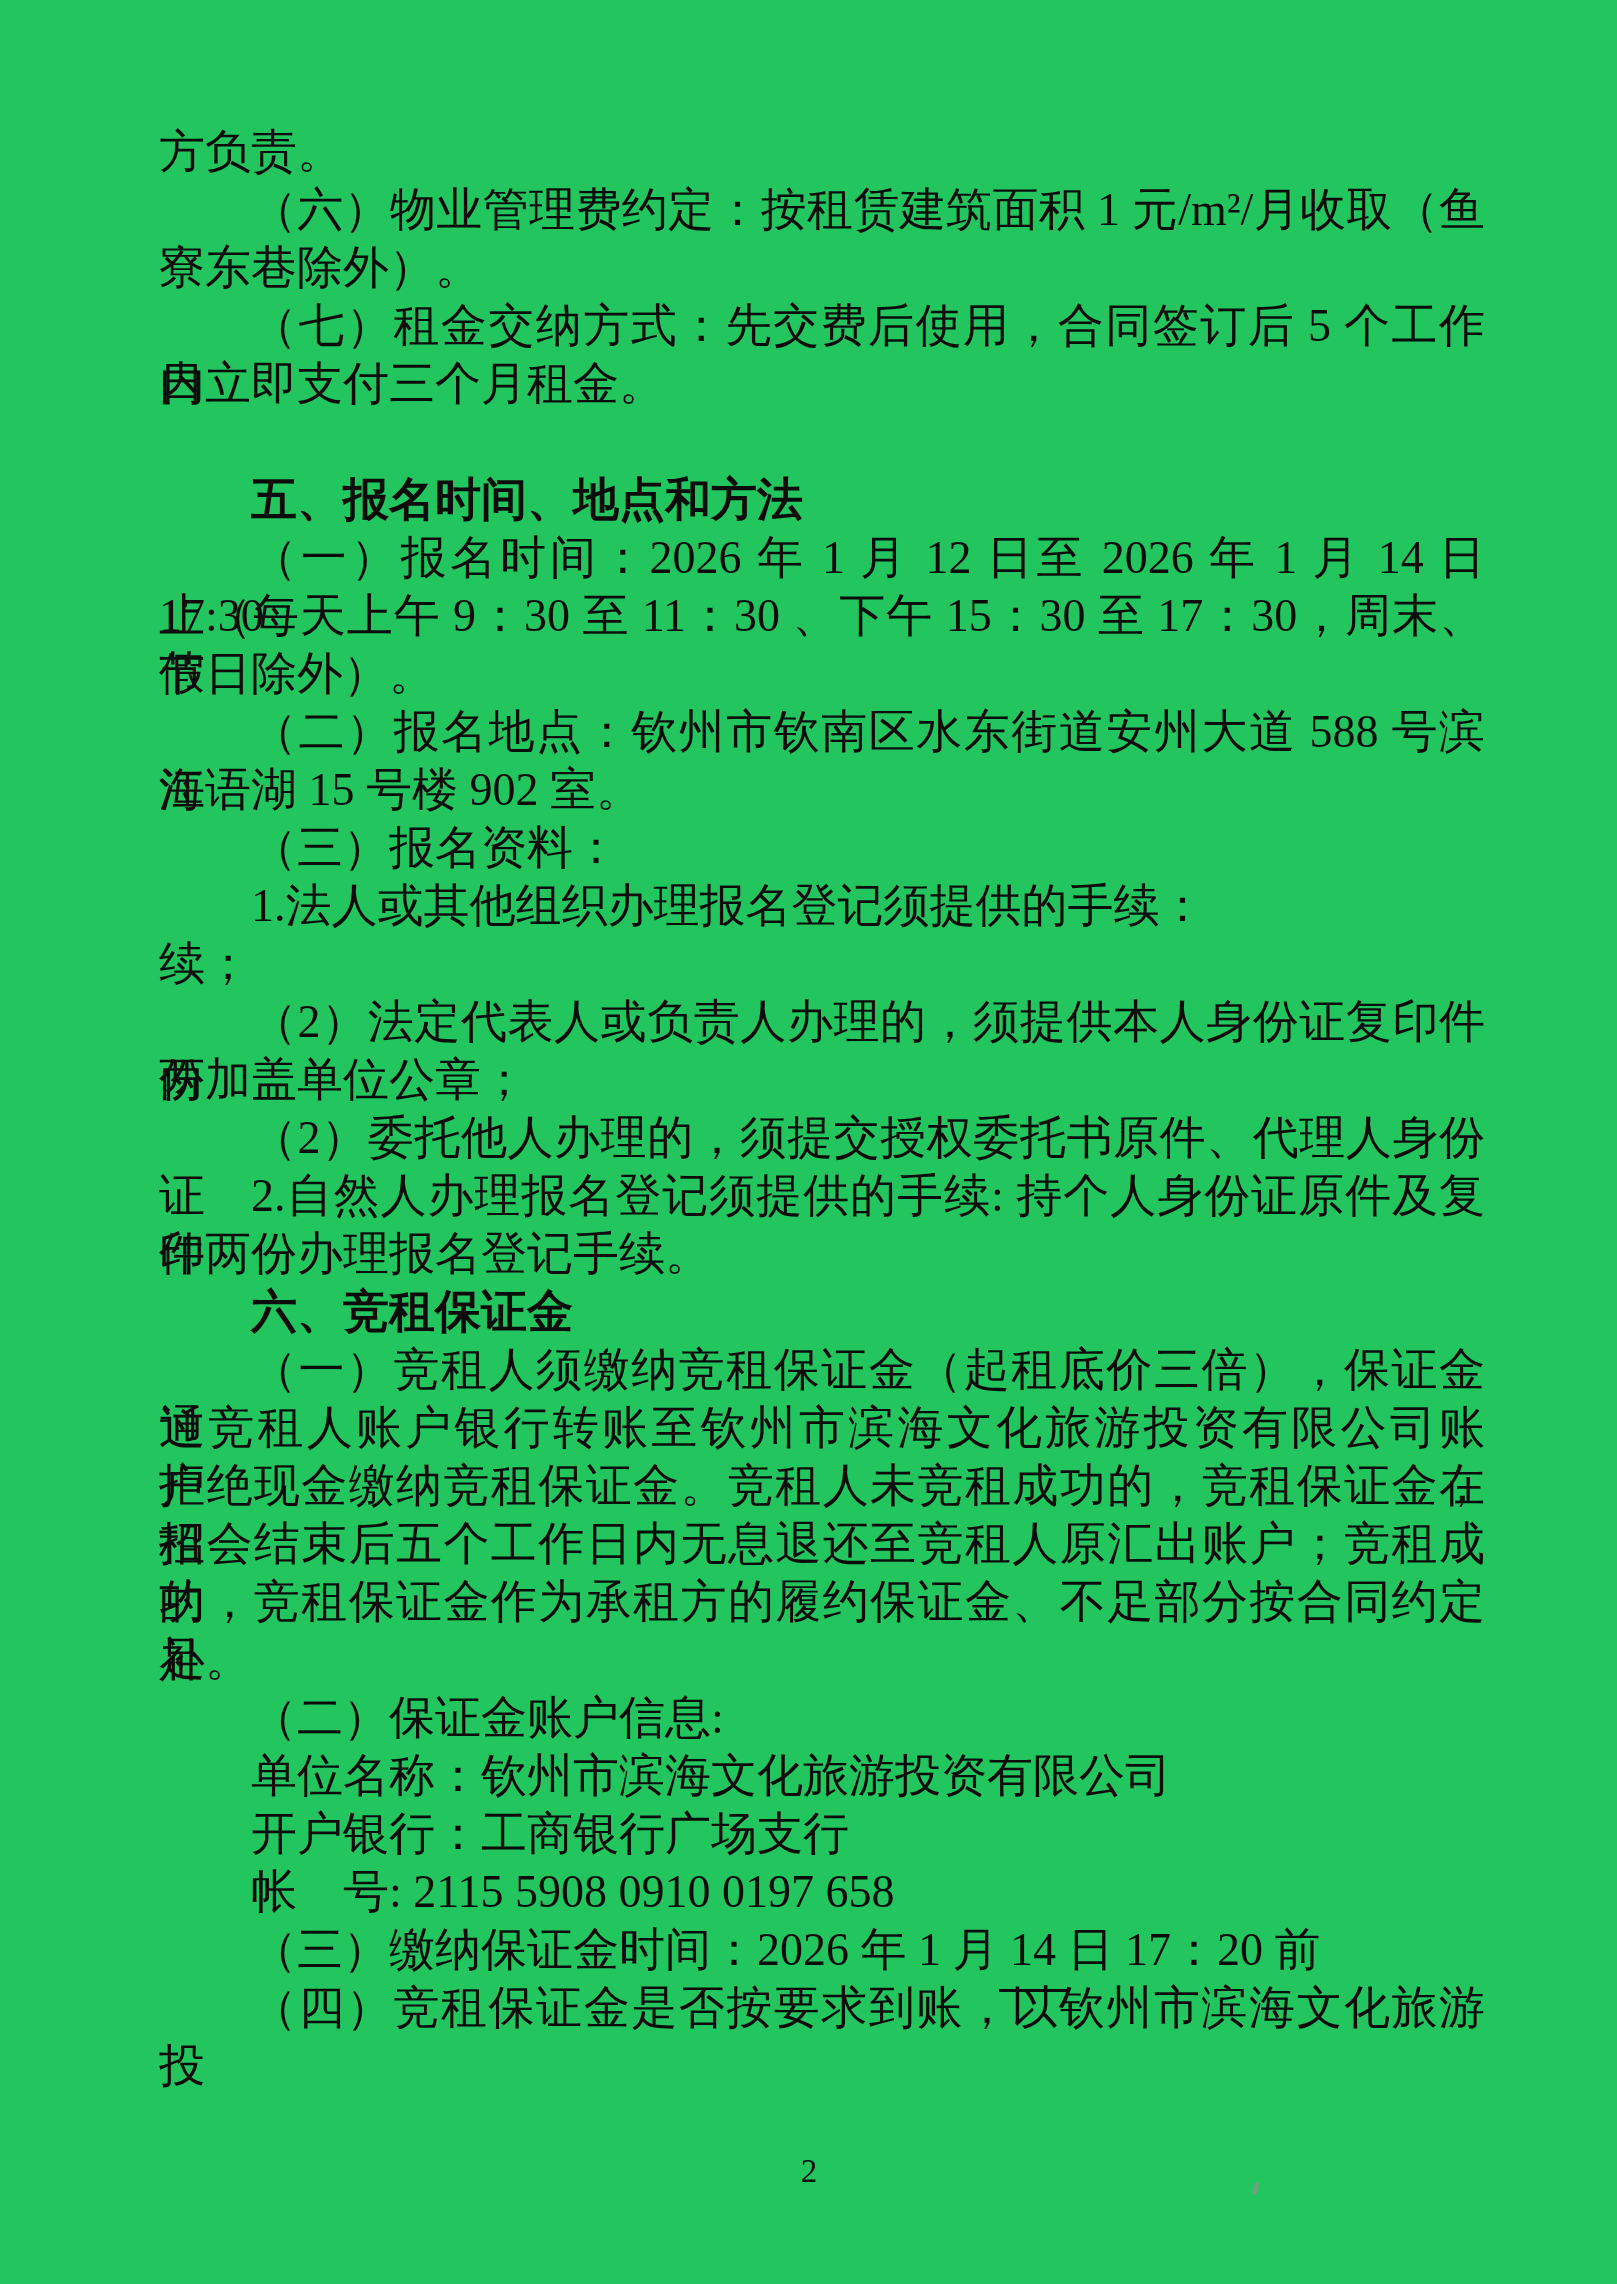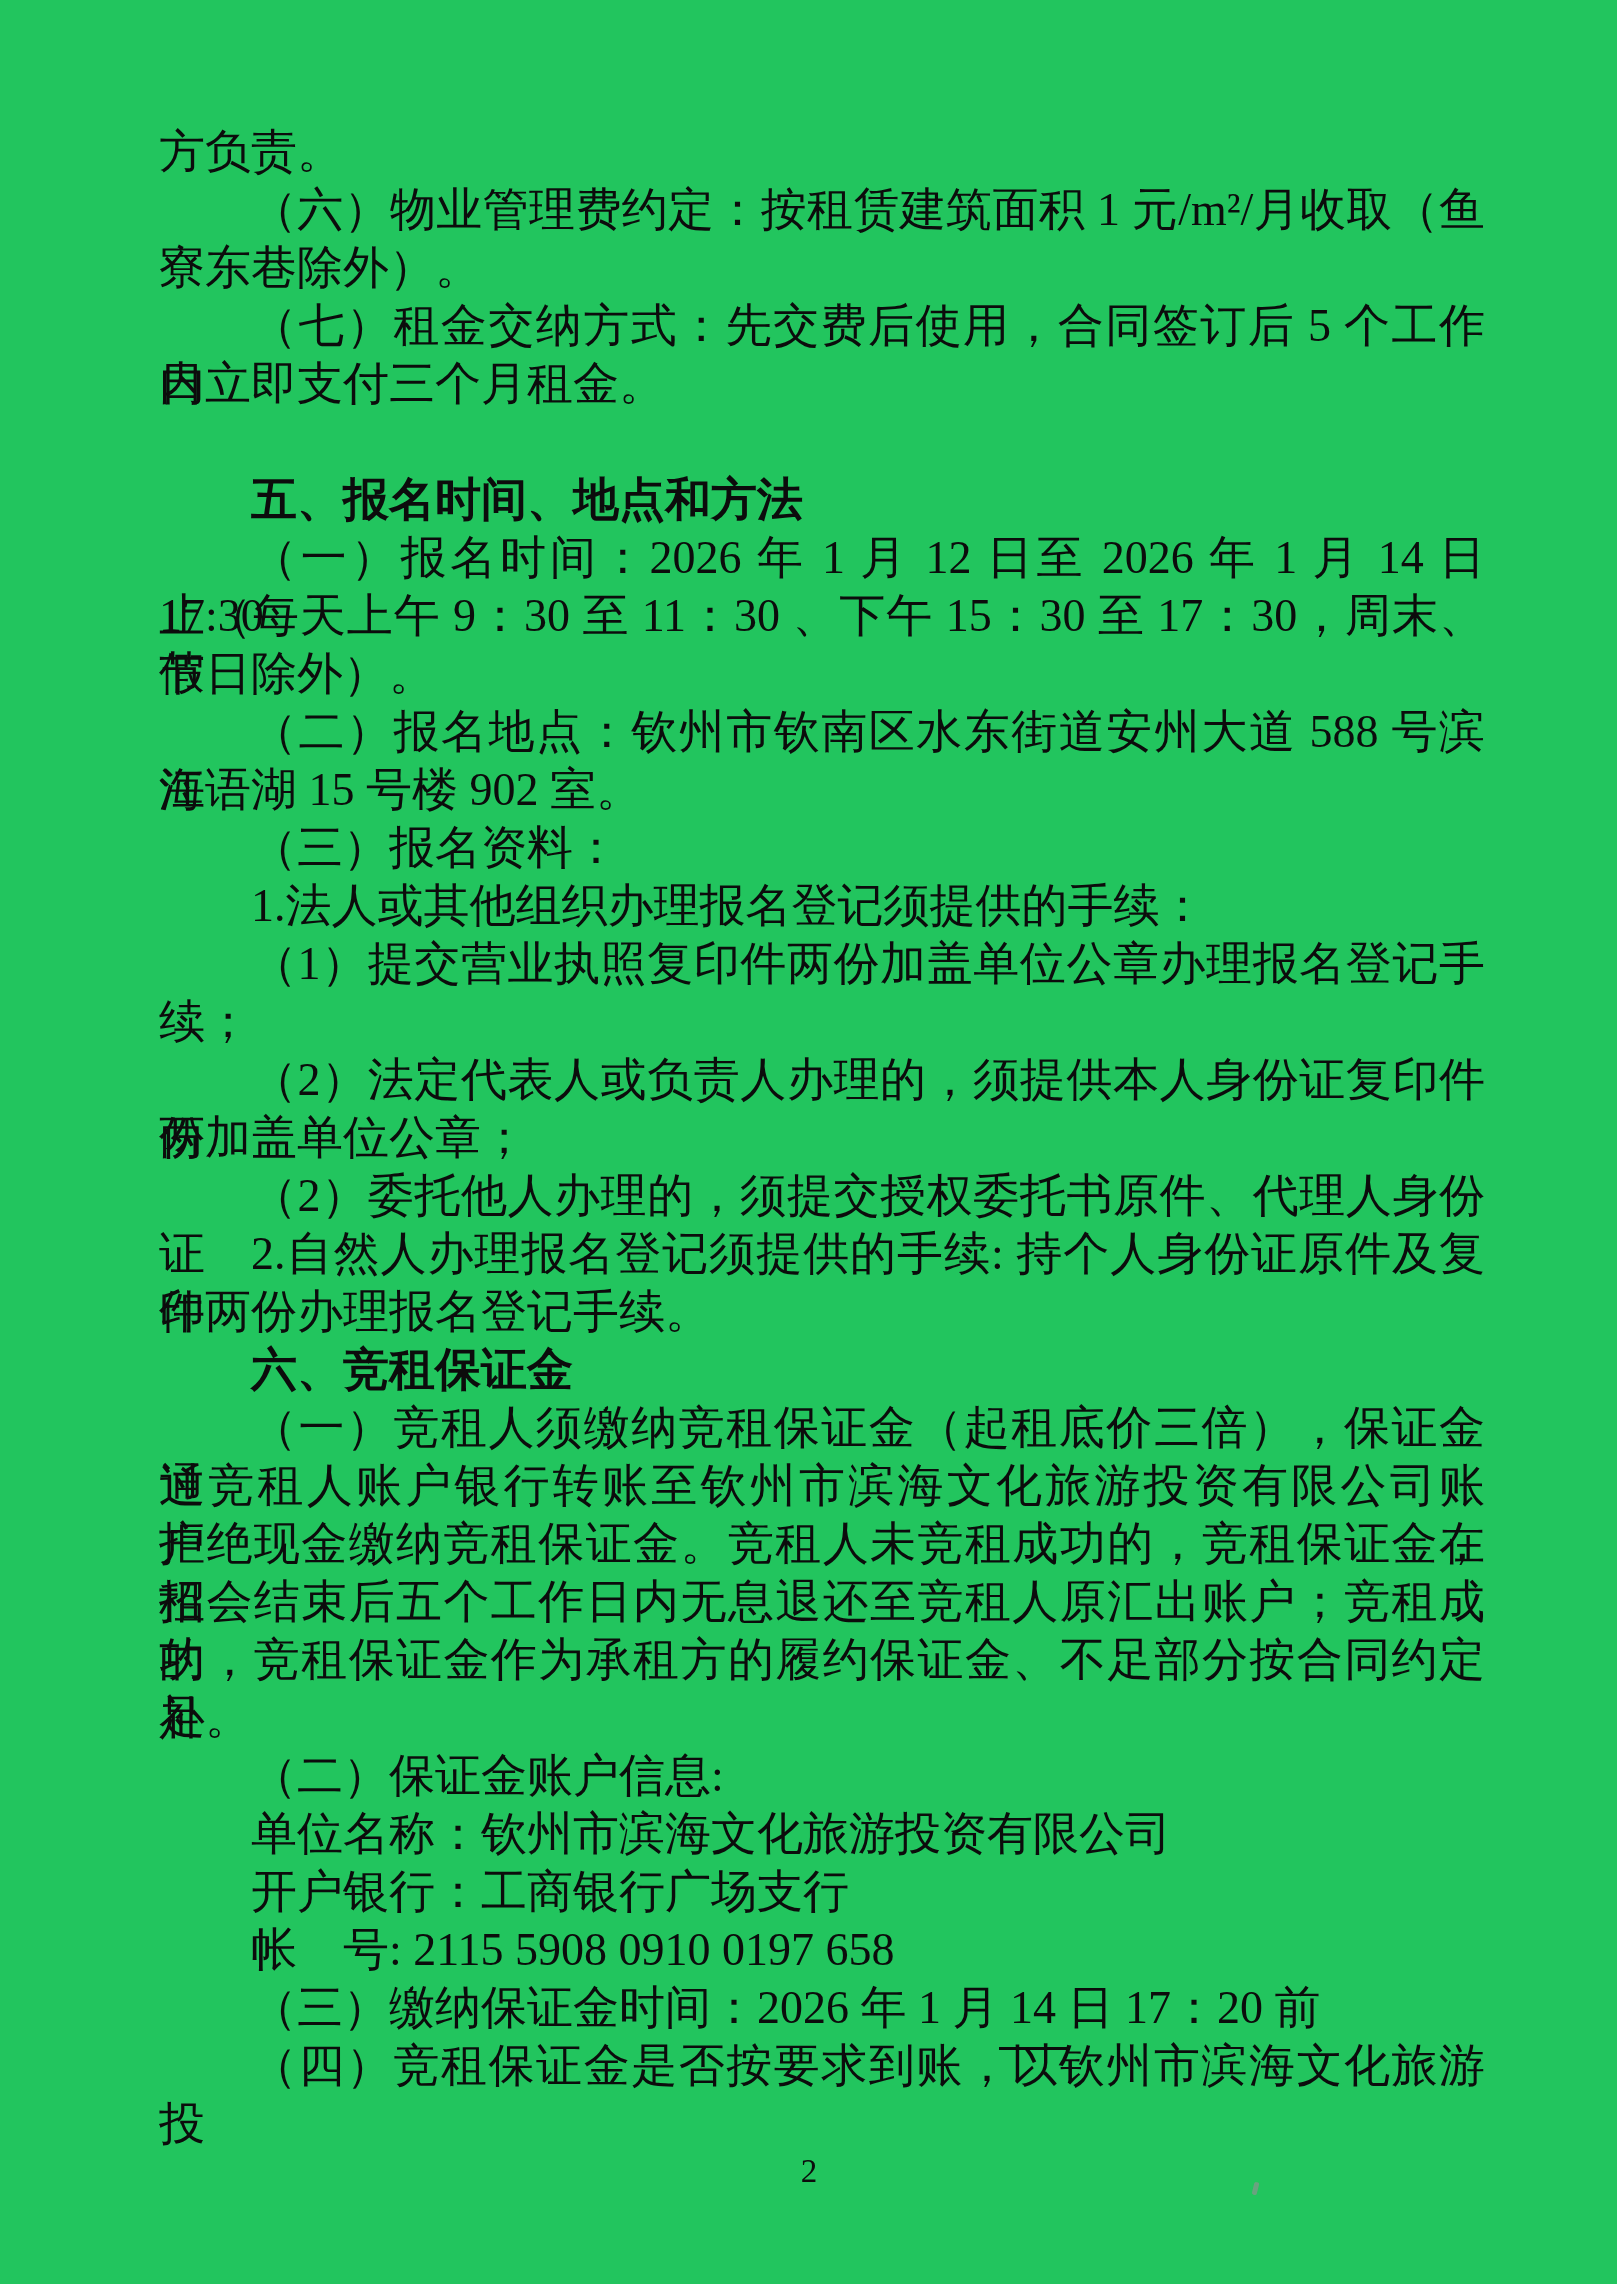--- a/index.html
+++ b/index.html
@@ -43,21 +43,20 @@
       <div class="line">内立即支付三个月租金。</div>
       <div class="line blank"></div>
       <div class="line indent bold">五、报名时间、地点和方法</div>
       <div class="line indent fill">（一）报名时间：2026 年 1 月 12 日至 2026 年 1 月 14 日 17:30</div>
       <div class="line fill">止（每天上午 9：30 至 11：30 、下午 15：30 至 17：30，周末、节</div>
       <div class="line">假日除外）。</div>
       <div class="line indent fill">（二）报名地点：钦州市钦南区水东街道安州大道 588 号滨海</div>
       <div class="line">江语湖 15 号楼 902 室。</div>
       <div class="line indent">（三）报名资料：</div>
       <div class="line indent">1.法人或其他组织办理报名登记须提供的手续：</div>
-      <div class="line indent fill">（1）提交营业执照复印件两份加盖单位公章办理报名登记手</div>
       <div class="line">续；</div>
       <div class="line indent fill">（2）法定代表人或负责人办理的，须提供本人身份证复印件两</div>
       <div class="line">份加盖单位公章；</div>
       <div class="line indent fill">（2）委托他人办理的，须提交授权委托书原件、代理人身份证</div>
       <div class="line indent fill">2.自然人办理报名登记须提供的手续: 持个人身份证原件及复印</div>
       <div class="line">件两份办理报名登记手续。</div>
       <div class="line indent bold">六、竞租保证金</div>
       <div class="line indent fill">（一）竞租人须缴纳竞租保证金（起租底价三倍），保证金通</div>
       <div class="line fill">过竞租人账户银行转账至钦州市滨海文化旅游投资有限公司账户，</div>
       <div class="line fill">拒绝现金缴纳竞租保证金。竞租人未竞租成功的，竞租保证金在招</div>

